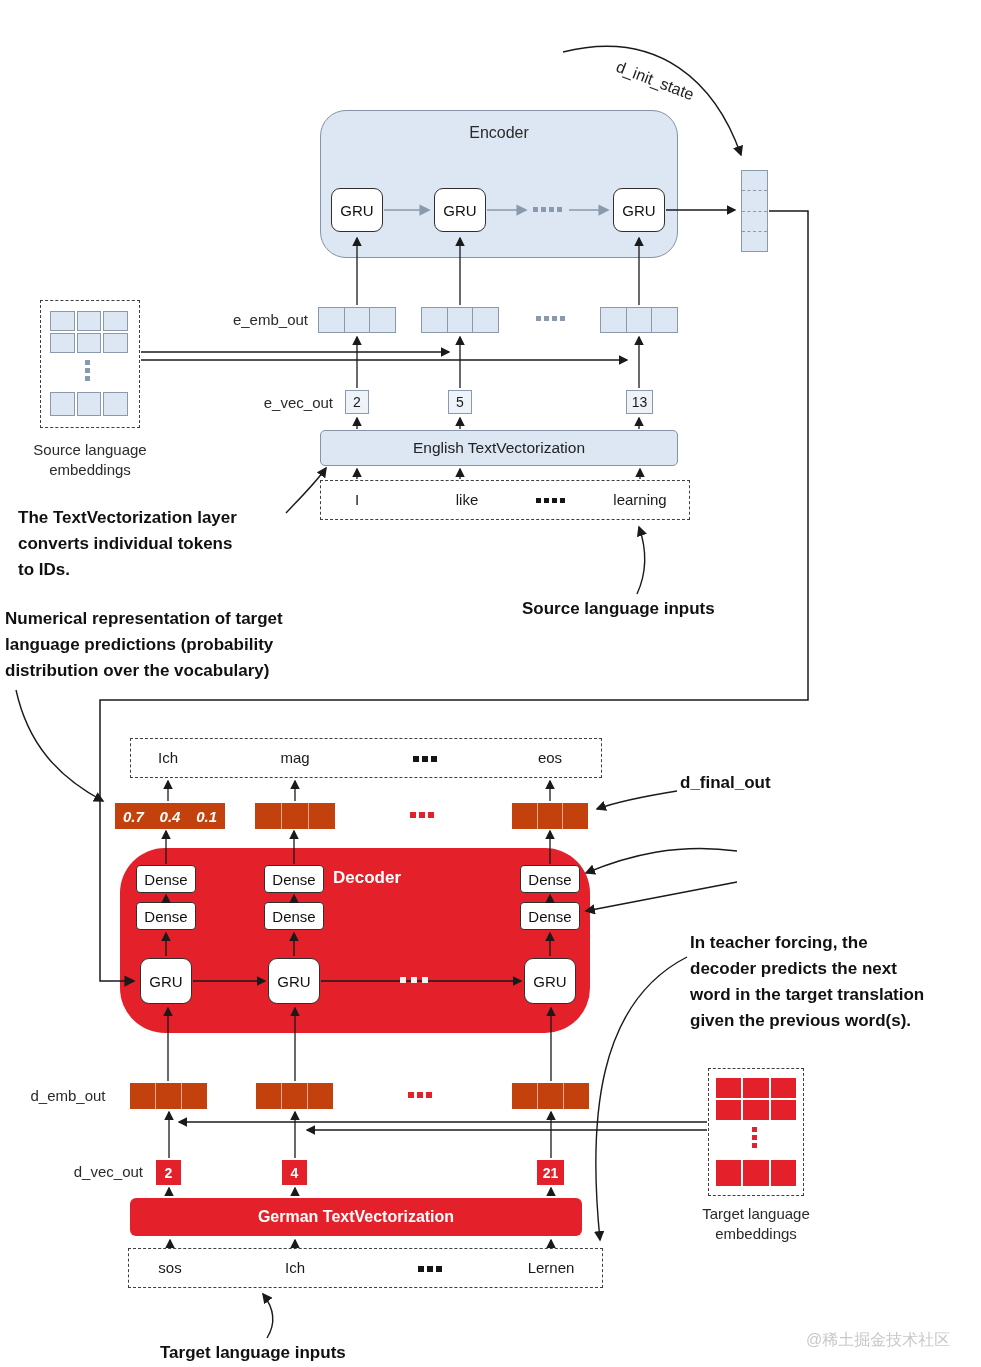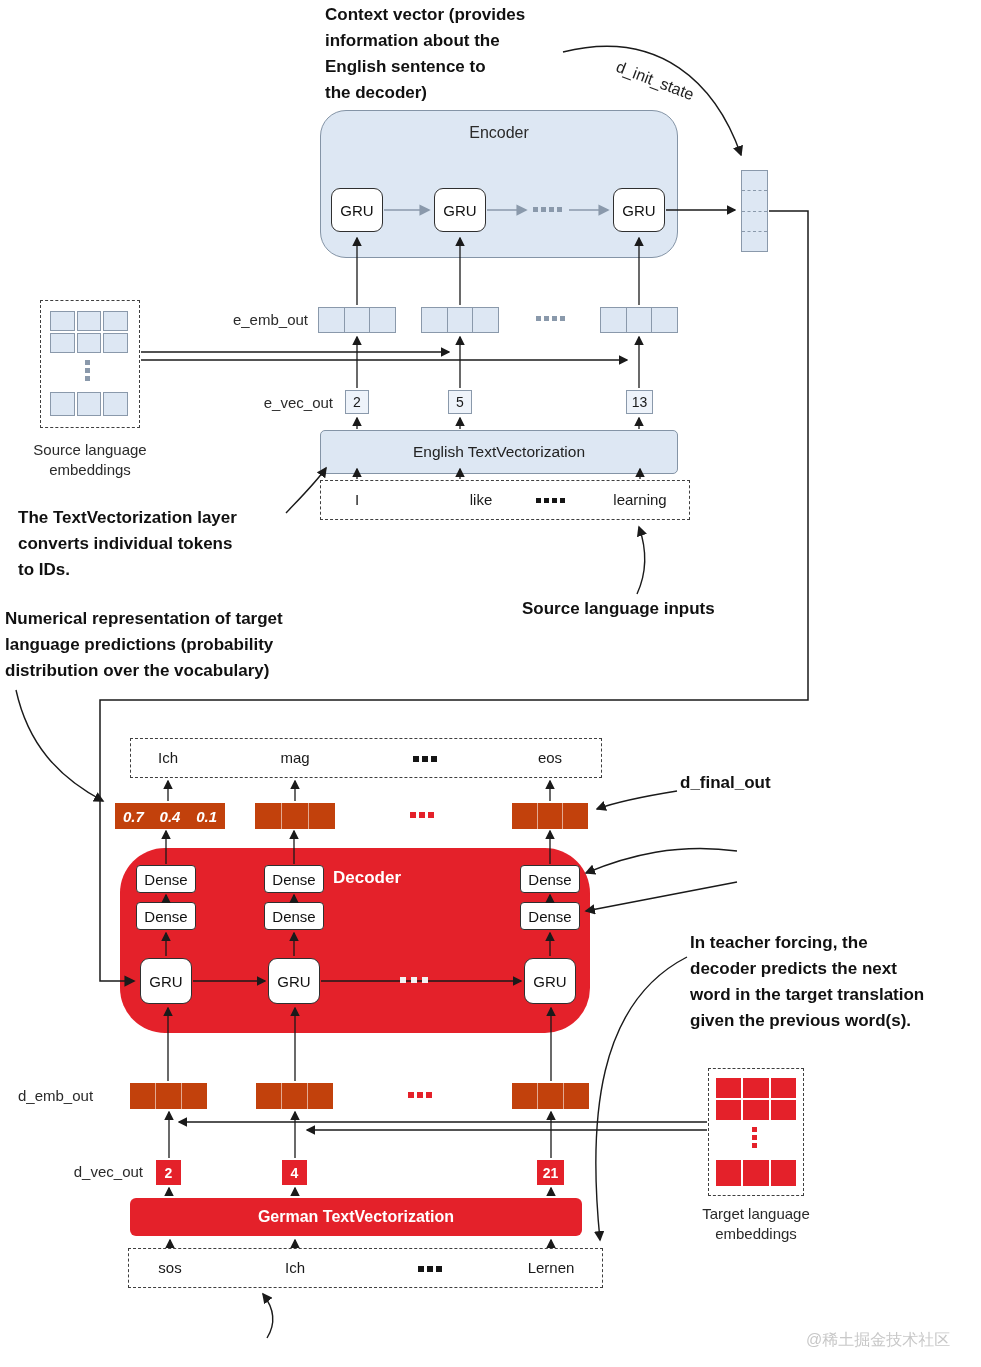--- a/index.html
+++ b/index.html
@@ -133,24 +133,20 @@
       <line x1="551" y1="1158" x2="551" y2="1112" marker-end="url(#mB)"></line>
       <line x1="169" y1="1196" x2="169" y2="1188" marker-end="url(#mB)"></line>
       <line x1="295" y1="1196" x2="295" y2="1188" marker-end="url(#mB)"></line>
       <line x1="551" y1="1196" x2="551" y2="1188" marker-end="url(#mB)"></line>
       <line x1="170" y1="1246" x2="170" y2="1240" marker-end="url(#mB)"></line>
       <line x1="295" y1="1246" x2="295" y2="1240" marker-end="url(#mB)"></line>
       <line x1="551" y1="1246" x2="551" y2="1240" marker-end="url(#mB)"></line>
     </g>
   </svg>
 
-  <div class="abs ann" style="left:325px;top:2px;width:250px">Context vector (provides
-information about the
-English sentence to
-the decoder)</div>
   <div class="abs rot" style="left:620px;top:58px">d_init_state</div>
 
   <div class="abs enc" style="left:320px;top:110px;width:358px;height:148px"></div>
   <div class="abs lbl" style="left:320px;top:124px;width:358px;text-align:center;font-size:16px;z-index:2">Encoder</div>
   <div class="abs box gru" style="left:331px;top:188px;width:52px;height:44px">GRU</div>
   <div class="abs box gru" style="left:434px;top:188px;width:52px;height:44px">GRU</div>
   <div class="abs box gru" style="left:613px;top:188px;width:52px;height:44px">GRU</div>
   <div class="abs dots" style="left:533px;top:207px">
       <i></i>
       <i></i>
@@ -207,25 +203,25 @@
       <i></i>
     </div>
   <div class="abs lbl lblc" style="left:15px;top:440px;width:150px">Source language
 embeddings</div>
 
   <div class="abs lbl" style="left:233px;top:394px;width:100px;text-align:right">e_vec_out</div>
   <div class="abs numbox" style="left:345px;top:390px;width:24px;height:24px">2</div>
   <div class="abs numbox" style="left:448px;top:390px;width:24px;height:24px">5</div>
   <div class="abs numbox" style="left:626px;top:390px;width:27px;height:24px">13</div>
 
-  <div class="abs barblue" style="left:320px;top:430px;width:358px;height:44px">English TextVectorization</div>
+  <div class="abs barblue" style="left:320px;top:430px;width:358px;height:36px">English TextVectorization</div>
 
   <div class="abs dashed" style="left:320px;top:480px;width:370px;height:40px"></div>
   <span class="abs tok" style="left:320px;top:480px;width:74px;line-height:40px">I</span>
-  <span class="abs tok" style="left:444px;top:480px;width:74px;line-height:40px">like</span>
+  <span class="abs tok" style="left:430px;top:480px;width:74px;line-height:40px">like</span>
   <div class="abs dots black" style="left:536px;top:498px">
       <i></i>
       <i></i>
       <i></i>
       <i></i>
     </div>
   <span class="abs tok" style="left:600px;top:480px;width:80px;line-height:40px">learning</span>
 
   <div class="abs ann" style="left:522px;top:596px;width:260px">Source language inputs</div>
   <div class="abs ann" style="left:18px;top:505px;width:280px">The TextVectorization layer
@@ -282,21 +278,21 @@
       <i></i>
       <i></i>
       <i></i>
     </div>
 
   <div class="abs ann" style="left:690px;top:930px;width:300px">In teacher forcing, the
 decoder predicts the next
 word in the target translation
 given the previous word(s).</div>
 
-  <div class="abs lbl" style="left:18px;top:1087px;width:100px;text-align:left">d_emb_out</div>
+  <div class="abs lbl" style="left:18px;top:1087px;width:100px;text-align:center">d_emb_out</div>
   <div class="abs strip stripr" style="left:130px;top:1083px;width:77px;height:26px">
       <i></i>
       <i></i>
       <i></i>
     </div>
   <div class="abs strip stripr" style="left:256px;top:1083px;width:77px;height:26px">
       <i></i>
       <i></i>
       <i></i>
     </div>
@@ -343,15 +339,16 @@
   <div class="abs dashed" style="left:128px;top:1248px;width:475px;height:40px"></div>
   <span class="abs tok" style="left:130px;top:1248px;width:80px;line-height:40px">sos</span>
   <span class="abs tok" style="left:255px;top:1248px;width:80px;line-height:40px">Ich</span>
   <div class="abs dots black big" style="left:418px;top:1266px">
       <i></i>
       <i></i>
       <i></i>
     </div>
   <span class="abs tok" style="left:511px;top:1248px;width:80px;line-height:40px">Lernen</span>
 
+  <div class="abs ann" style="left:160px;top:1340px;width:260px">Target language inputs</div>
   <div class="abs watermark" style="left:806px;top:1330px">@稀土掘金技术社区</div>
 
 </div>
 
 </body></html>

